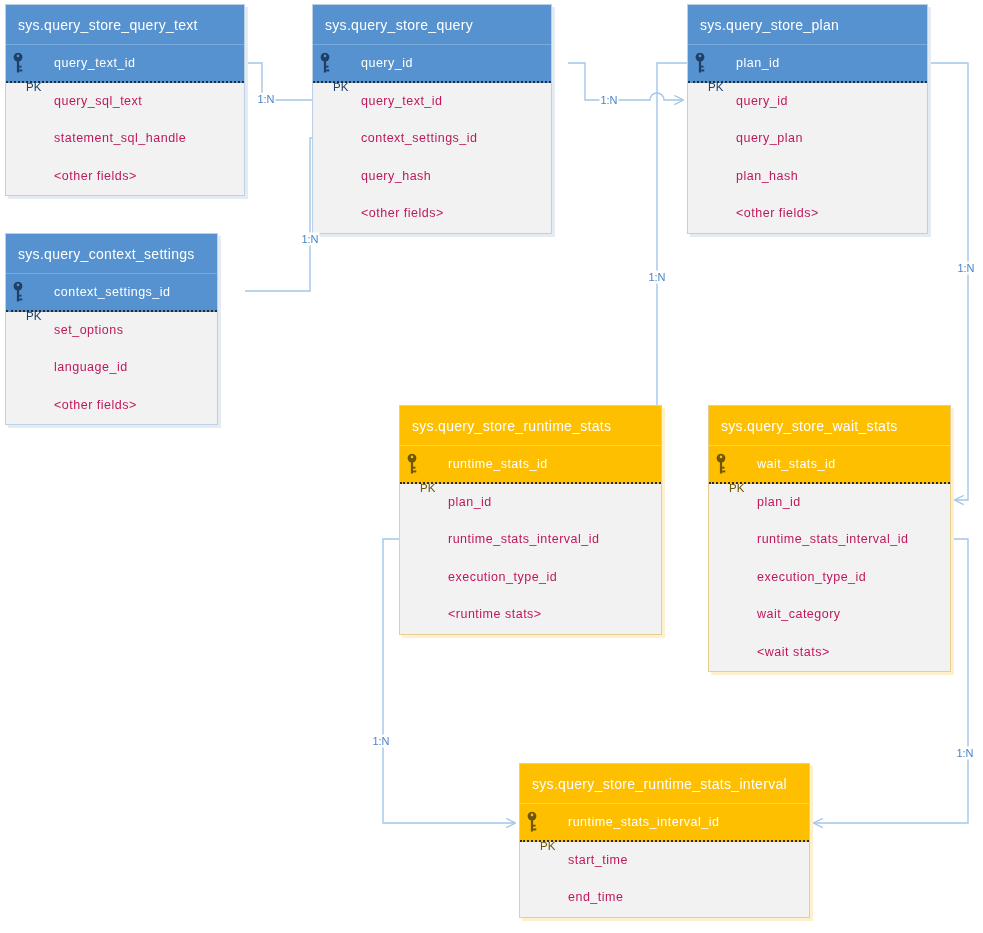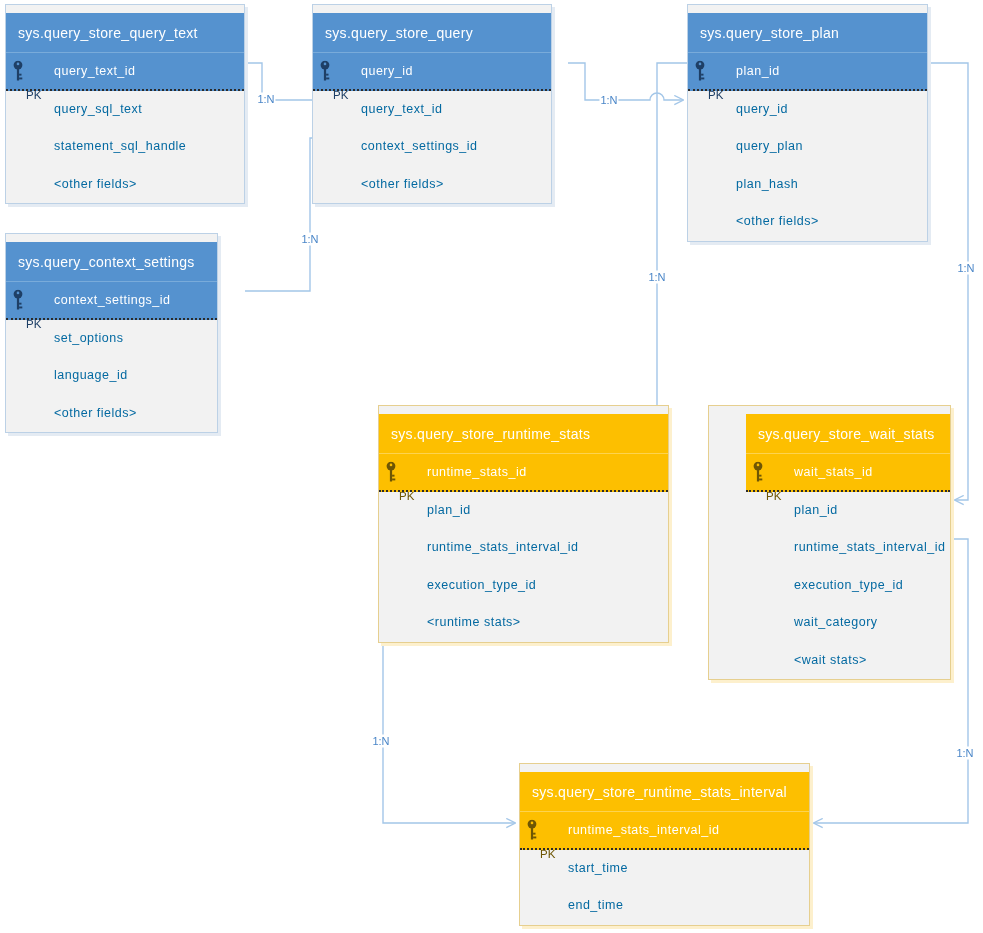--- a/index.html
+++ b/index.html
@@ -8,21 +8,21 @@
     font-family:"Liberation Sans","DejaVu Sans",sans-serif;
   }
   svg.wires{position:absolute;left:0;top:0;width:983px;height:933px;z-index:0;}
 
   .table{position:absolute;z-index:1;box-sizing:border-box;background:#f2f2f2;}
   .table.blue{border:1px solid #bcd1e6;box-shadow:3px 3px 0 0 #e4ebf3;}
   .table.orange{border:1px solid #e6cf8f;box-shadow:3px 3px 0 0 #fdf0cd;}
 
   .hdr{
     box-sizing:border-box;height:40px;line-height:40px;padding-left:12px;
-    color:#ffffff;font-size:14px;letter-spacing:.3px;white-space:nowrap;overflow:hidden;margin-top:8px;
+    color:#ffffff;font-size:14px;letter-spacing:.3px;white-space:nowrap;overflow:hidden;
   }
   .blue .hdr{background:#5592cf;border-bottom:1px solid #79abda;}
   .orange .hdr{background:#fdbf00;border-bottom:1px solid #fdd34f;}
 
   .pk-row{
     box-sizing:border-box;position:relative;height:38px;
     border-bottom:2px dotted #2b2b2b;
   }
   .blue .pk-row{background:#5592cf;}
   .orange .pk-row{background:#fdbf00;}
@@ -36,21 +36,21 @@
   .blue  .pk-label{color:#1e3f66;}
   .orange .pk-label{color:#6e5604;}
 
   .pk-name{
     position:absolute;left:48px;top:50%;transform:translateY(-50%);
     color:#ffffff;font-size:12.5px;letter-spacing:.5px;white-space:nowrap;
   }
 
   .field{
     box-sizing:border-box;height:37.4px;line-height:37.4px;padding-left:48px;
-    color:#0369a1;font-size:12.5px;letter-spacing:.5px;white-space:nowrap;
+    color:#be185d;font-size:12.5px;letter-spacing:.5px;white-space:nowrap;
   }
 
   .rel-label{
     position:absolute;z-index:2;transform:translate(-50%,-50%);
     background:#ffffff;color:#4a86c8;font-size:11px;line-height:13px;padding:0 1px;
     white-space:nowrap;
   }
 </style>
 </head>
 <body>
@@ -107,20 +107,21 @@
             <rect x="6.1" y="13.2" width="2.4" height="1.9"></rect>
             <rect x="6.1" y="17" width="3.2" height="1.9"></rect>
         </svg>
       </span>
       <span class="pk-label">PK</span>
       <span class="pk-name">query_id</span>
     </div>
     <div class="body">
       <div class="field">query_text_id</div>
       <div class="field">context_settings_id</div>
+      <div class="field">query_hash</div>
       <div class="field">&lt;other fields&gt;</div>
     </div>
   </div>
 
   <div class="table blue" style="left:687px;top:4px;width:241px;">
     <div class="hdr">sys.query_store_plan</div>
     <div class="pk-row">
       <span class="key-icon">
         <svg width="11" height="21" viewBox="0 0 11 21" fill="currentColor">
           <circle cx="5" cy="4.6" r="4.4"></circle>
@@ -156,21 +157,21 @@
       <span class="pk-label">PK</span>
       <span class="pk-name">context_settings_id</span>
     </div>
     <div class="body">
       <div class="field">set_options</div>
       <div class="field">language_id</div>
       <div class="field">&lt;other fields&gt;</div>
     </div>
   </div>
 
-  <div class="table orange" style="left:378px;top:405px;width:291px;">
+  <div class="table orange" style="left:399px;top:405px;width:263px;">
     <div class="hdr">sys.query_store_runtime_stats</div>
     <div class="pk-row">
       <span class="key-icon">
         <svg width="11" height="21" viewBox="0 0 11 21" fill="currentColor">
           <circle cx="5" cy="4.6" r="4.4"></circle>
             <circle cx="5" cy="3.4" r="1.3" fill="#fdbf00"></circle>
           <rect x="3.9" y="8" width="2.2" height="12"></rect>
             <rect x="6.1" y="13.2" width="2.4" height="1.9"></rect>
             <rect x="6.1" y="17" width="3.2" height="1.9"></rect>
         </svg>
@@ -179,21 +180,21 @@
       <span class="pk-name">runtime_stats_id</span>
     </div>
     <div class="body">
       <div class="field">plan_id</div>
       <div class="field">runtime_stats_interval_id</div>
       <div class="field">execution_type_id</div>
       <div class="field">&lt;runtime stats&gt;</div>
     </div>
   </div>
 
-  <div class="table orange" style="left:708px;top:405px;width:243px;padding-left:37px;">
+  <div class="table orange" style="left:708px;top:405px;width:243px;">
     <div class="hdr">sys.query_store_wait_stats</div>
     <div class="pk-row">
       <span class="key-icon">
         <svg width="11" height="21" viewBox="0 0 11 21" fill="currentColor">
           <circle cx="5" cy="4.6" r="4.4"></circle>
             <circle cx="5" cy="3.4" r="1.3" fill="#fdbf00"></circle>
           <rect x="3.9" y="8" width="2.2" height="12"></rect>
             <rect x="6.1" y="13.2" width="2.4" height="1.9"></rect>
             <rect x="6.1" y="17" width="3.2" height="1.9"></rect>
         </svg>

